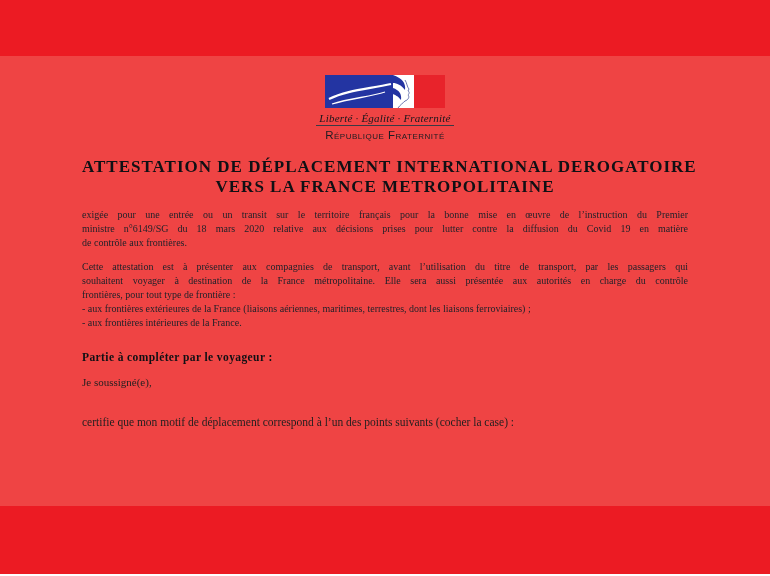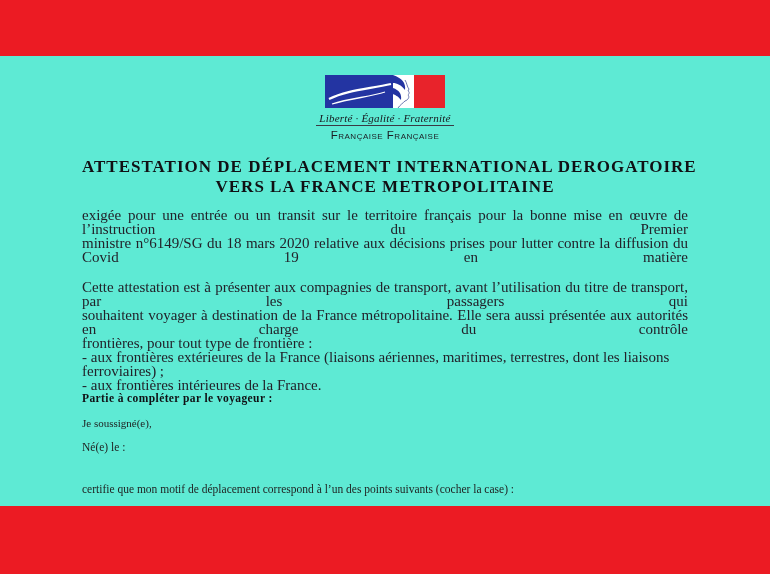--- a/index.html
+++ b/index.html
@@ -14,21 +14,21 @@
   .band {
     position: absolute; left: 0; width: 770px;
     background: #ec1b23;
   }
   .band-top { top: 0; height: 56px; }
   .band-bottom { top: 506px; height: 68px; }
 
   .page {
     position: absolute; top: 56px; left: 0;
     width: 770px; height: 450px;
-    background: #5eead4;
+    background: #ef4444;
     padding: 0 82px;
     box-sizing: border-box;
   }
 
   
   .logo-block { text-align: center; padding-top: 19px; }
   .flag-svg { width: 120px; height: 33px; display: block; margin: 0 auto; }
   .motto {
     display: inline-block;
     font-style: italic;
@@ -62,29 +62,29 @@
     text-align: center;
     font-weight: 700;
     font-size: 17px;
     line-height: 20px;
     letter-spacing: 1px;
     color: #101014;
   }
   .tline { display: block; white-space: nowrap; }
 
   
-  .para { font-size: 15px; line-height: 14px; color: #22222a; }
+  .para { font-size: 10px; line-height: 14px; color: #22222a; }
   .para-intro { margin-top: 11px; }
-  .para-presentation { margin-top: 16px; }
+  .para-presentation { margin-top: 10px; }
   .line { width: 100%; }
   .j { text-align: justify; text-align-last: justify; }
 
   
   .section-heading {
-    margin-top: 0;
+    margin-top: 21px;
     font-weight: 700;
     font-size: 11.5px;
     letter-spacing: 0.4px;
     color: #101014;
   }
   .soussigne-line { margin-top: 13px; font-size: 11px; }
   .fields { margin-top: 11px; font-size: 11.5px; line-height: 15px; }
   .certify-line { margin-top: 28px; font-size: 11.5px; }
 </style>
 </head>
@@ -99,46 +99,46 @@
       <rect x="0" y="0" width="68" height="33" fill="#2334a2"></rect>
       <rect x="68" y="0" width="21" height="33" fill="#ffffff"></rect>
       <rect x="89" y="0" width="31" height="33" fill="#e8232b"></rect>
       <path d="M4 24 C 22 15, 44 14, 66 9" stroke="#ffffff" stroke-width="2.2" fill="none"></path>
       <path d="M7 29 C 26 23, 45 22, 60 17" stroke="#ffffff" stroke-width="1.3" fill="none"></path>
       <path d="M68 0 C 77 3, 81 8, 80 15 C 76 10, 72 8, 68 8 Z" fill="#2334a2"></path>
       <path d="M68 13 C 74 15, 77 19, 76 25 C 73 21, 70 20, 68 19 Z" fill="#2334a2"></path>
       <path d="M80 5 C 82 8, 82 12, 84 14 L 83 16 C 85 17, 84 19, 83 20 C 85 22, 83 25, 80 26 C 78 28, 75 30, 73 33" stroke="#5a66a6" stroke-width="0.9" fill="none"></path>
     </svg>
     <div class="motto">Liberté · Égalité · Fraternité</div>
-    <div class="republic">Française Française</div>
+    <div class="republic">République Fraternité</div>
   </div>
 
   <h1 class="doc-title">
     <span class="tline">ATTESTATION DE DÉPLACEMENT INTERNATIONAL DEROGATOIRE</span>
     <span class="tline">VERS LA FRANCE METROPOLITAINE</span>
   </h1>
 
   <div class="para para-intro">
     <div class="line j">exigée pour une entrée ou un transit sur le territoire français pour la bonne mise en œuvre de l’instruction du Premier</div>
     <div class="line j">ministre n°6149/SG du 18 mars 2020 relative aux décisions prises pour lutter contre la diffusion du Covid 19 en matière</div>
+    <div class="line">de contrôle aux frontières.</div>
   </div>
 
   <div class="para para-presentation">
     <div class="line j">Cette attestation est à présenter aux compagnies de transport, avant l’utilisation du titre de transport, par les passagers qui</div>
     <div class="line j">souhaitent voyager à destination de la France métropolitaine. Elle sera aussi présentée aux autorités en charge du contrôle</div>
     <div class="line">frontières, pour tout type de frontière :</div>
     <div class="line">- aux frontières extérieures de la France (liaisons aériennes, maritimes, terrestres, dont les liaisons ferroviaires) ;</div>
     <div class="line">- aux frontières intérieures de la France.</div>
   </div>
 
   <div class="section-heading">Partie à compléter par le voyageur :</div>
 
   <div class="soussigne-line">Je soussigné(e),</div>
 
   <div class="fields">
-    <div class="field">Né(e) le :</div>
   </div>
 
   <div class="certify-line">certifie que mon motif de déplacement correspond à l’un des points suivants (cocher la case) :</div>
 
 </div>
 
 <div class="band band-bottom"></div>
 
 </body></html>

